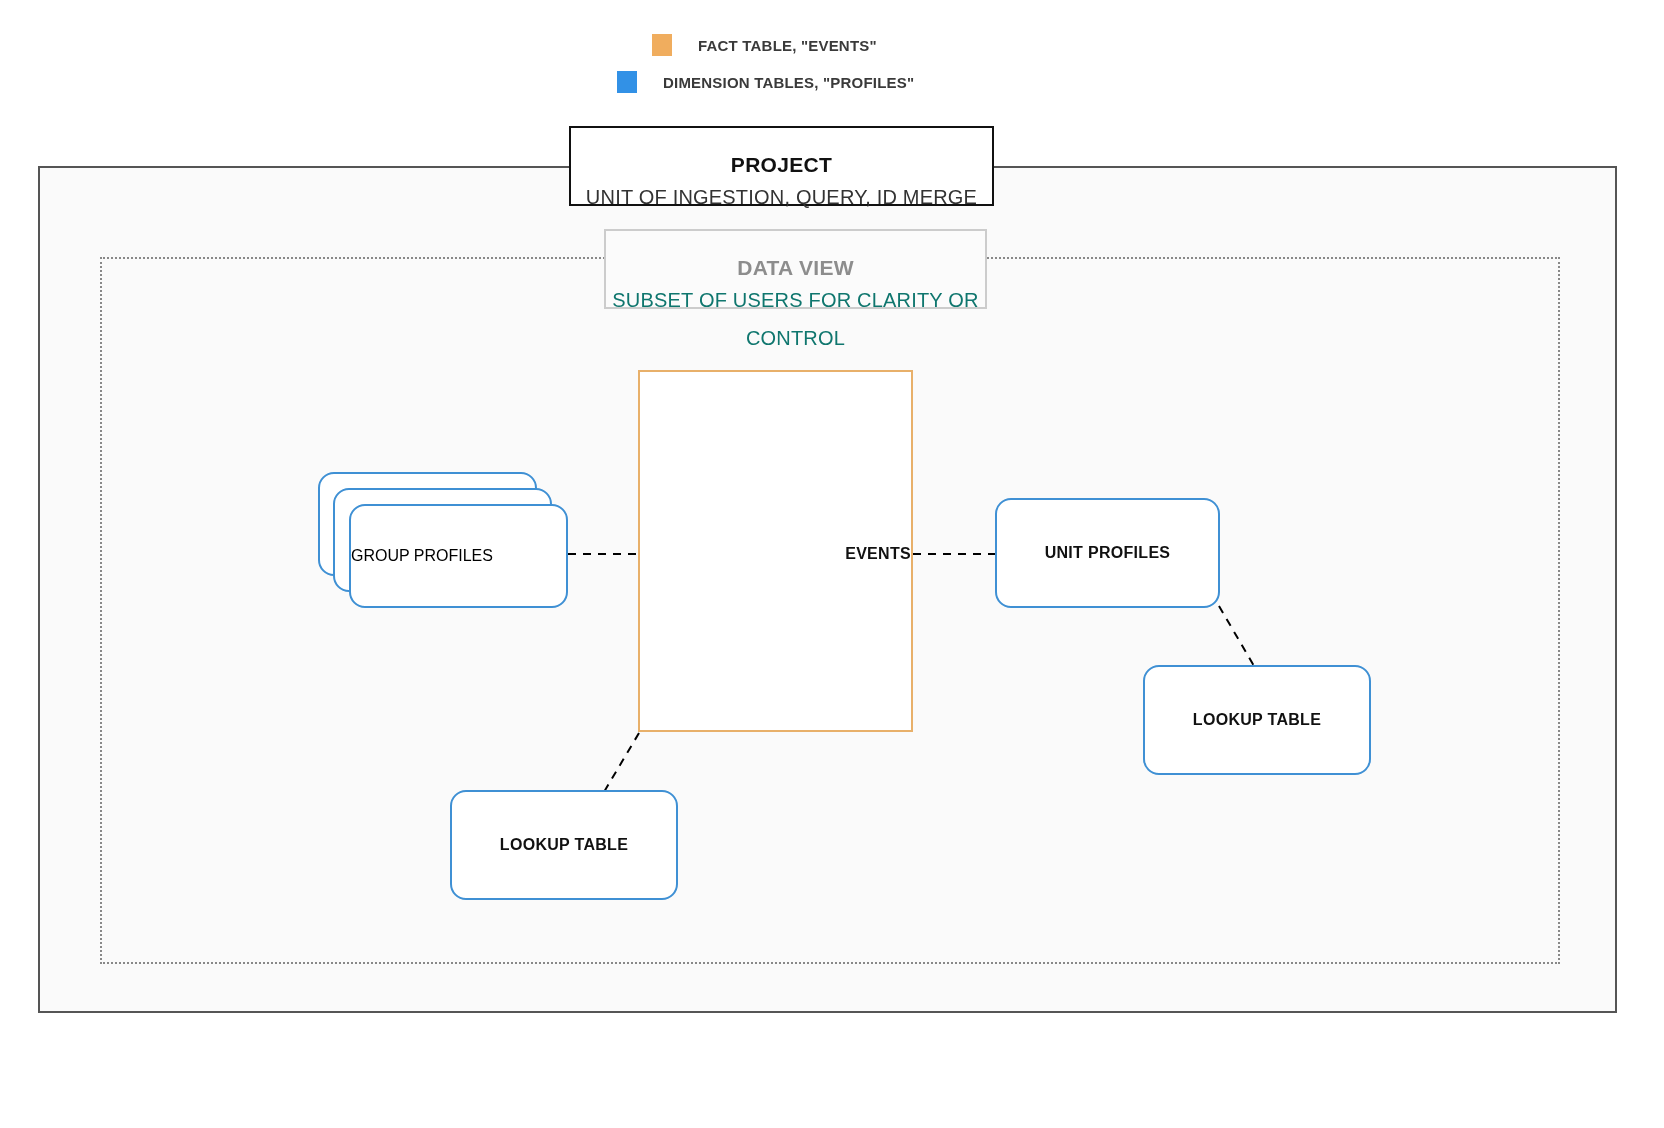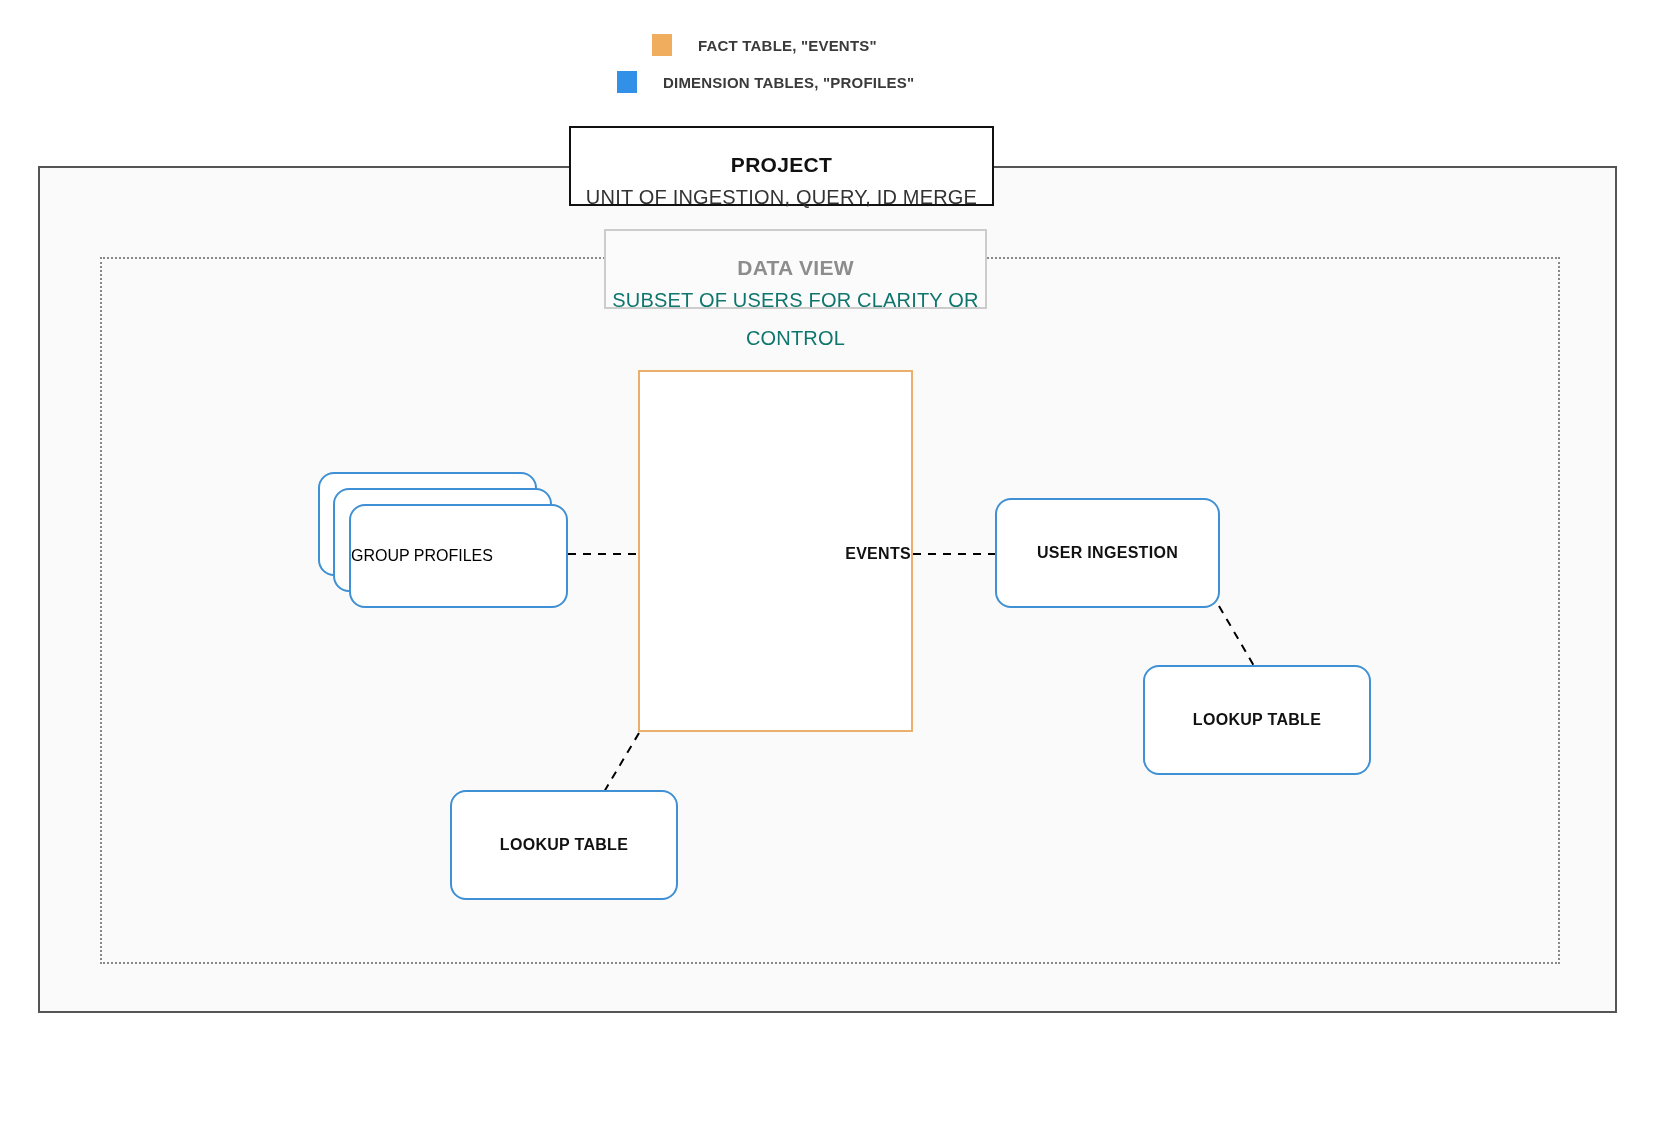--- a/index.html
+++ b/index.html
@@ -248,21 +248,21 @@
 
 <div id="group-stack">
   <div class="stack-card" id="group-back"></div>
   <div class="stack-card" id="group-mid"></div>
   <div class="stack-card" id="group-front">
     <span class="card-label">GROUP PROFILES</span>
   </div>
 </div>
 
 <div class="profile-card" id="user-profiles">
-  <span class="card-label">USER INGESTION</span>
+  <span class="card-label">UNIT PROFILES</span>
 </div>
 
 <div class="profile-card" id="lookup-left">
   <span class="card-label">LOOKUP TABLE</span>
 </div>
 
 <div class="profile-card" id="lookup-right">
   <span class="card-label">LOOKUP TABLE</span>
 </div>
 

